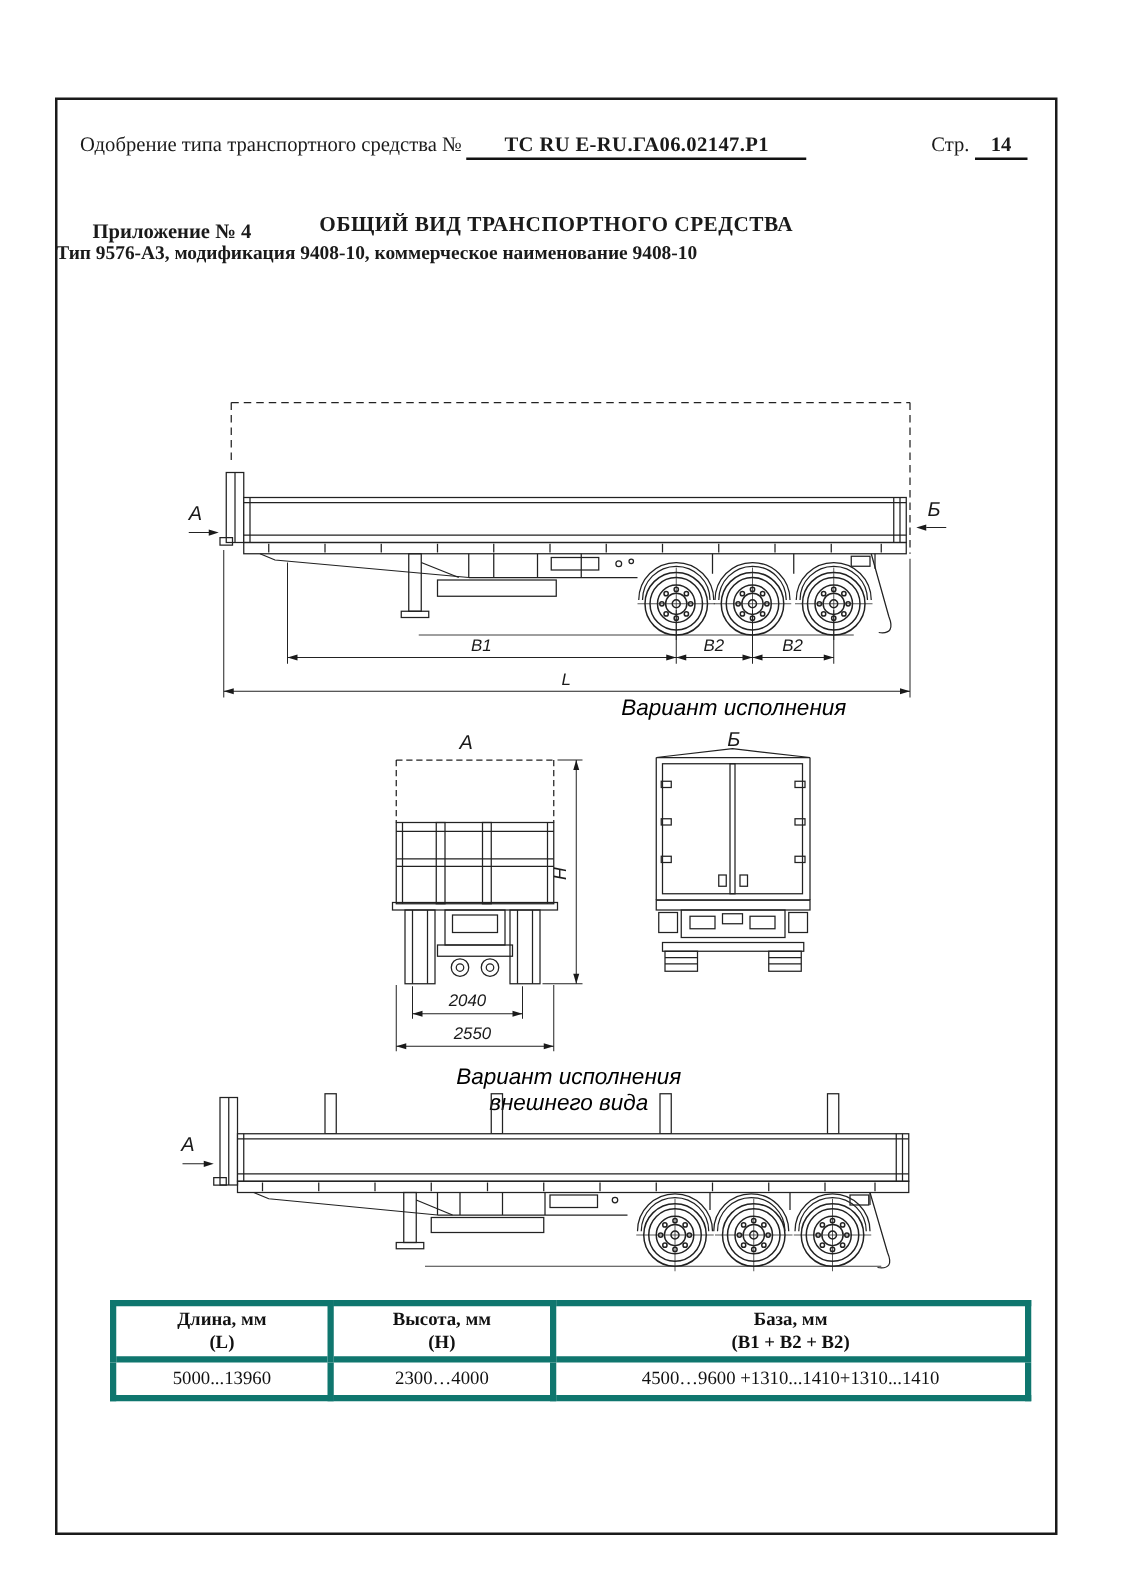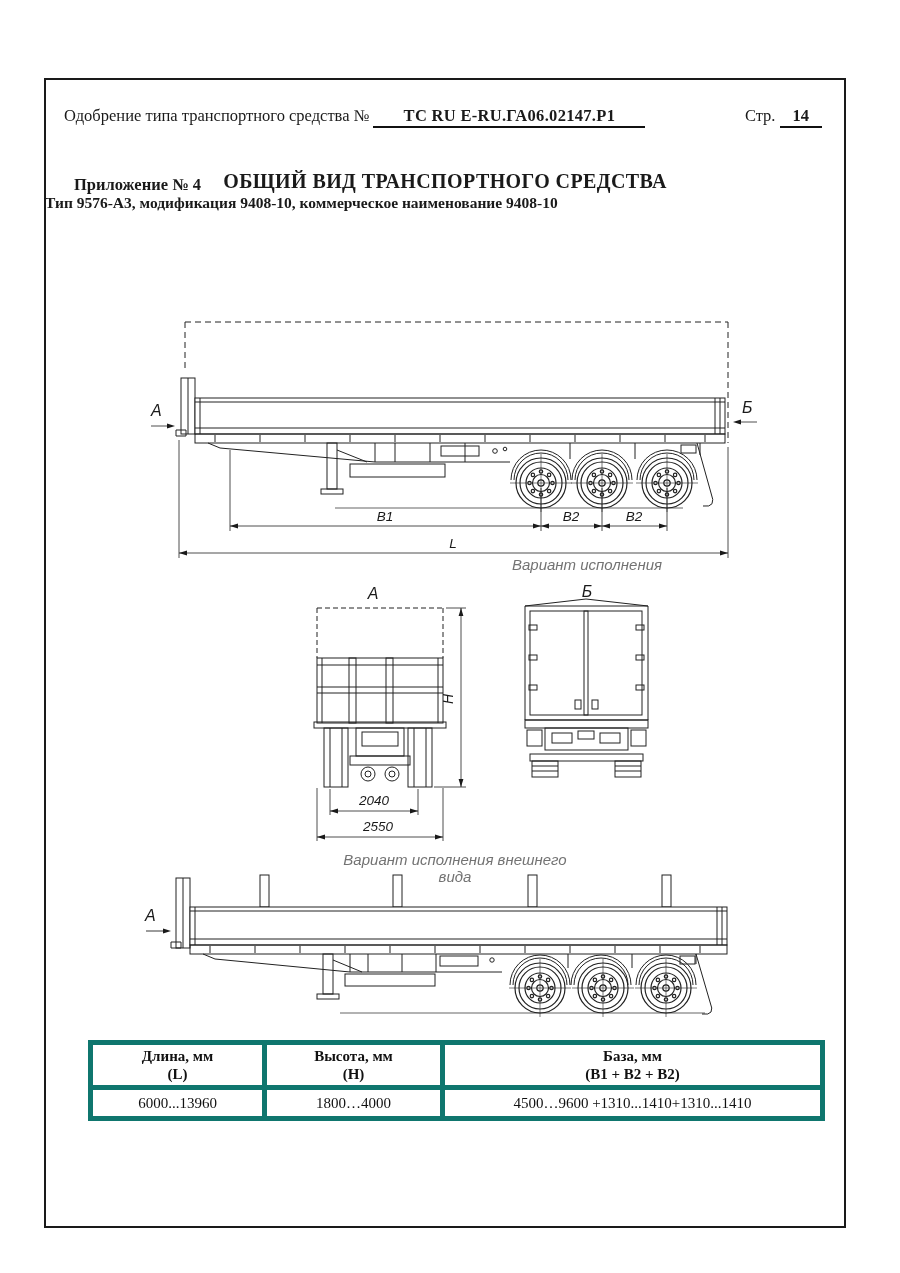--- a/index.html
+++ b/index.html
@@ -9,25 +9,25 @@
          border:2px solid #1a1a1a;box-sizing:border-box;}
   .h-line1{position:absolute;left:64px;top:106px;width:758px;display:flex;align-items:flex-start;
            font-size:16.5px;white-space:nowrap;}
   .h-label{white-space:nowrap;}
   .h-number{flex:0 0 272px;text-align:center;font-weight:bold;border-bottom:2px solid #111;
             margin-left:4px;letter-spacing:.3px;}
   .h-page-label{margin-left:auto;}
   .h-page-num{border-bottom:2px solid #111;font-weight:bold;padding:0 13px;margin-left:4px;}
   .h-line2{position:absolute;left:74px;top:131px;font-weight:bold;font-size:16.5px;margin-top:44px;}
   .doc-title{position:absolute;left:45px;top:170px;width:800px;text-align:center;
-             font-weight:bold;font-size:20px;letter-spacing:.4px;}
+             font-weight:bold;font-size:17px;letter-spacing:.4px;}
   .doc-subtitle{position:absolute;left:45px;top:194px;width:800px;
                 font-weight:bold;font-size:15.5px;}
   .caption{position:absolute;font-family:"Liberation Sans","DejaVu Sans",sans-serif;
-           font-style:italic;font-size:15px;text-align:center;color:#737373;}
+           font-style:italic;font-size:18px;text-align:center;color:#000000;}
   svg{position:absolute;}
   svg text{font-family:"Liberation Sans","DejaVu Sans",sans-serif;font-style:italic;
            fill:#1a1a1a;stroke:none;}
   .dims{position:absolute;left:88px;top:1040px;border-collapse:collapse;
         font-size:15px;color:#111;border:2px solid #1a1a1a;}
   .dims th,.dims td{border:5px solid #0f766e;text-align:center;padding:1px 4px;margin-top:13px;}
   .dims th{font-weight:bold;height:38px;line-height:18px;border-bottom:3px double #555;}
   .dims td{height:24px;}
 </style>
 </head>
@@ -286,19 +286,19 @@
           <div>(Н)</div>
         </th>
         <th>
           <div>База, мм</div>
           <div>(В1 + В2 + В2)</div>
         </th>
       </tr>
     </thead>
     <tbody>
       <tr>
-        <td>6000...13960</td>
-        <td>1800…4000</td>
+        <td>5000...13960</td>
+        <td>2300…4000</td>
         <td>4500…9600 +1310...1410+1310...1410</td>
       </tr>
     </tbody>
   </table>
 </div>
 
 </body></html>

